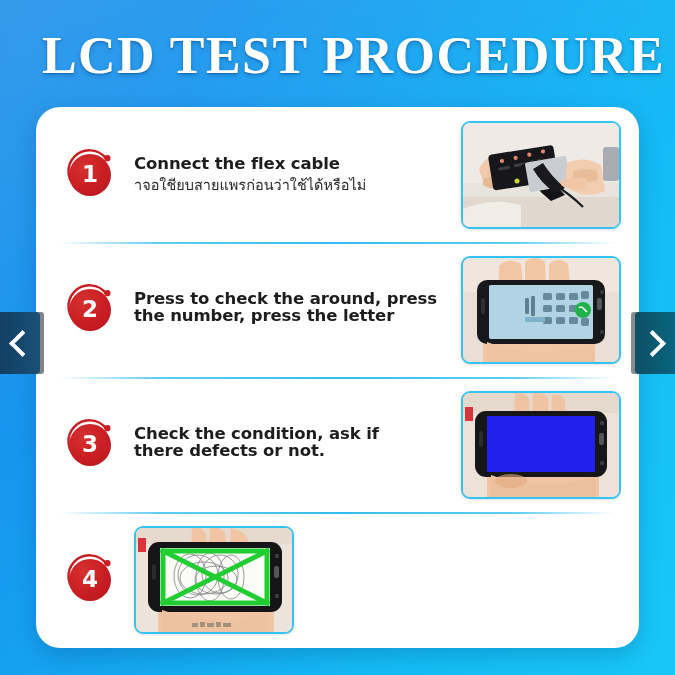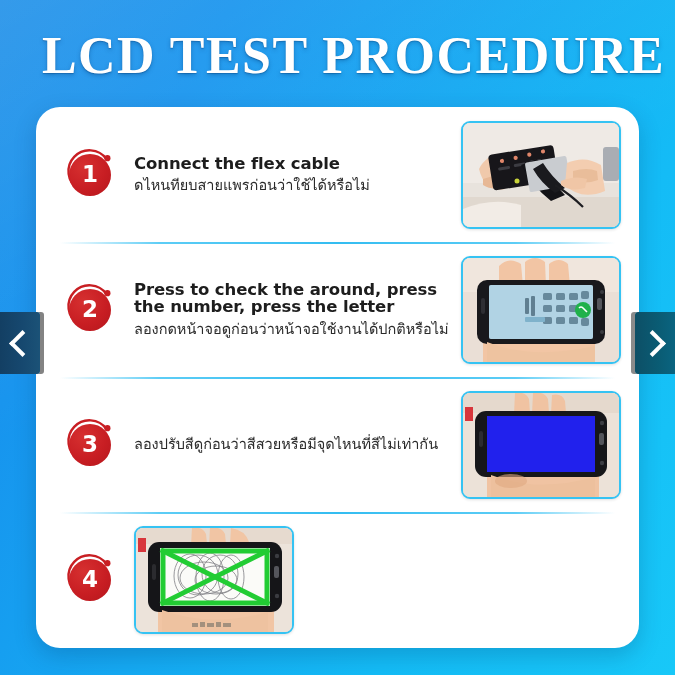--- a/index.html
+++ b/index.html
@@ -191,21 +191,21 @@
     <div class="step">
       <div class="badge">
         <svg viewBox="0 0 56 56" aria-hidden="true">
           <path d="M44.5 12 A21 21 0 1 0 47 32" fill="none" stroke="#c81e23" stroke-width="2.4" stroke-linecap="round"></path>
           <circle cx="45.4" cy="11.2" r="3.1" fill="#c81e23"></circle>
         </svg>
         <div class="num">1</div>
       </div>
       <div class="texts">
         <p class="head-en">Connect the flex cable</p>
-        <p class="head-th">ดไหนทียบสายแพรก่อนว่าใช้ได้หรือไม่</p>
+        <p class="head-th">าจอใชียบสายแพรก่อนว่าใช้ได้หรือไม่</p>
       </div>
       <div class="photo">
         <svg viewBox="0 0 156 104" preserveAspectRatio="xMidYMid slice">
           <rect width="156" height="104" fill="#e8e3dd"></rect>
           <rect x="0" y="0" width="156" height="60" fill="#efeae5"></rect>
           <rect x="0" y="74" width="156" height="30" fill="#e0d8cf"></rect>
           <rect x="140" y="24" width="16" height="34" rx="3" fill="#a9adb3"></rect>
           <g>
             <path d="M16 46 q8 -16 26 -14 l0 34 q-20 4 -26 -20z" fill="#f0c9ab"></path>
             <path d="M20 56 q12 -5 24 -2 l-1 10 q-14 4 -23 -2z" fill="#e7b895"></path>
@@ -239,21 +239,20 @@
       <div class="badge">
         <svg viewBox="0 0 56 56" aria-hidden="true">
           <path d="M44.5 12 A21 21 0 1 0 47 32" fill="none" stroke="#c81e23" stroke-width="2.4" stroke-linecap="round"></path>
           <circle cx="45.4" cy="11.2" r="3.1" fill="#c81e23"></circle>
         </svg>
         <div class="num">2</div>
       </div>
       <div class="texts">
         <p class="head-en">Press to check the around, press
 the number, press the letter</p>
-        <p class="head-th">ลองกดหน้าจอดูก่อนว่าหน้าจอใช้งานได้ปกติหรือไม่</p>
       </div>
       <div class="photo">
         <svg viewBox="0 0 156 104" preserveAspectRatio="xMidYMid slice">
           <rect width="156" height="104" fill="#eadfd6"></rect>
           <rect x="0" y="0" width="156" height="34" fill="#f0e6dd"></rect>
           <g fill="#f2c5a4">
             <path d="M36 8 q10 -10 22 -2 l2 22 -24 2z"></path>
             <path d="M62 4 q10 -8 20 0 l1 24 -21 2z"></path>
             <path d="M86 6 q10 -8 19 0 l2 22 -21 2z"></path>
             <path d="M20 62 q40 22 112 6 l0 36 -112 0z"></path>
@@ -292,21 +291,22 @@
 
     <div class="step">
       <div class="badge">
         <svg viewBox="0 0 56 56" aria-hidden="true">
           <path d="M44.5 12 A21 21 0 1 0 47 32" fill="none" stroke="#c81e23" stroke-width="2.4" stroke-linecap="round"></path>
           <circle cx="45.4" cy="11.2" r="3.1" fill="#c81e23"></circle>
         </svg>
         <div class="num">3</div>
       </div>
       <div class="texts">
-        <p class="head-th">ลองปรับสีดูก่อนว่าสีสวยหรือมีจุดไหนที่สีไม่เท่ากัน</p>
+        <p class="head-en">Check the condition, ask if
+there defects or not.</p>
       </div>
       <div class="photo">
         <svg viewBox="0 0 156 104" preserveAspectRatio="xMidYMid slice">
           <rect width="156" height="104" fill="#ece2d8"></rect>
           <rect x="0" y="0" width="156" height="20" fill="#e5d9cd"></rect>
           <rect x="2" y="14" width="8" height="14" fill="#d8363c"></rect>
           <g fill="#f0c3a2">
             <path d="M52 0 q10 -2 14 6 l1 14 -16 1z"></path>
             <path d="M70 0 q11 -2 15 6 l1 14 -17 1z"></path>
             <path d="M89 2 q10 -2 13 6 l1 12 -15 1z"></path>

